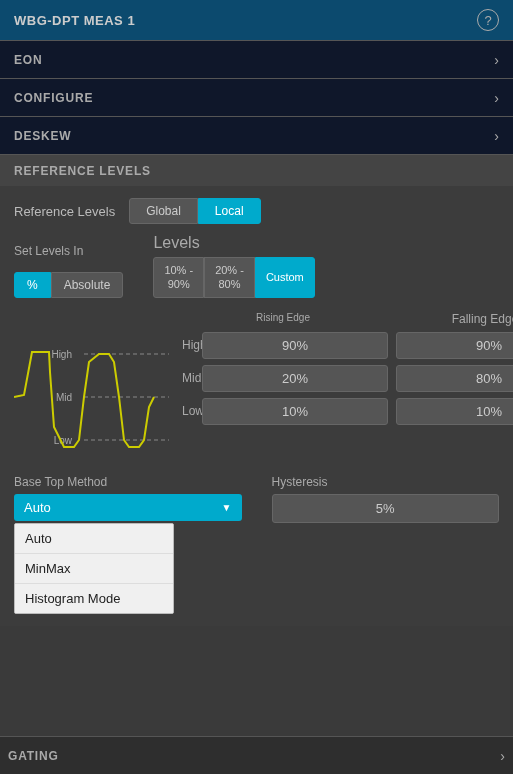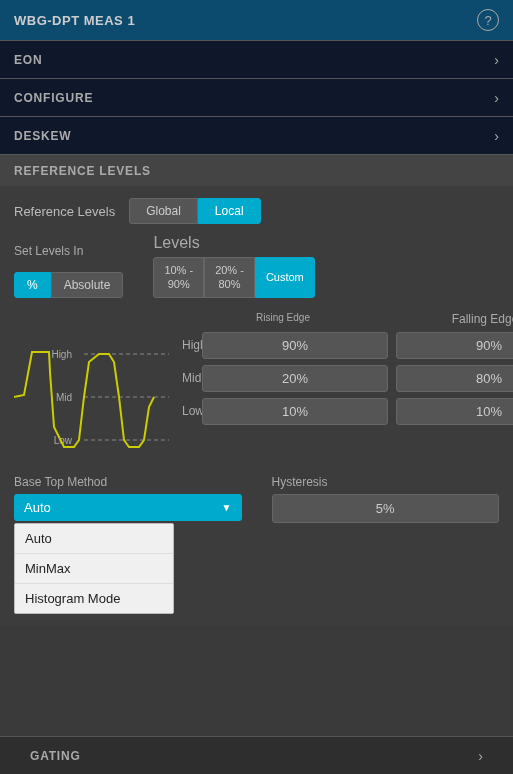--- a/index.html
+++ b/index.html
@@ -373,16 +373,16 @@
       </div>
     </div>
     <div class="hysteresis-section">
       <div class="field-label">Hysteresis</div>
       <input class="hysteresis-input" type="text" value="5%" style="">
     </div>
   </div>
 
 </div>
 
-<div style="position:fixed; bottom:0; left:0; width:513px; background:#2e2e2e; border-top:1px solid #555; height:38px; display:flex; align-items:center; justify-content:space-between; padding:0 30px; cursor:pointer;">
+<div style="position:fixed; bottom:0; left:0; width:513px; background:#2e2e2e; border-top:1px solid #555; height:38px; display:flex; align-items:center; justify-content:space-between; padding:0 8px; cursor:pointer;">
   <span class="collapse-label">GATING</span>
   <span class="chevron">›</span>
 </div>
 
 </body></html>

